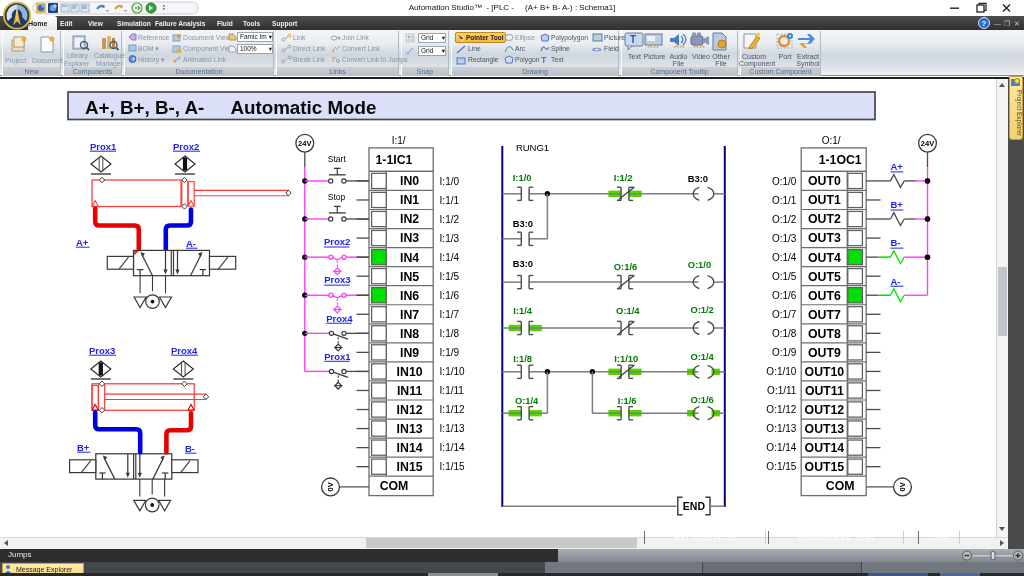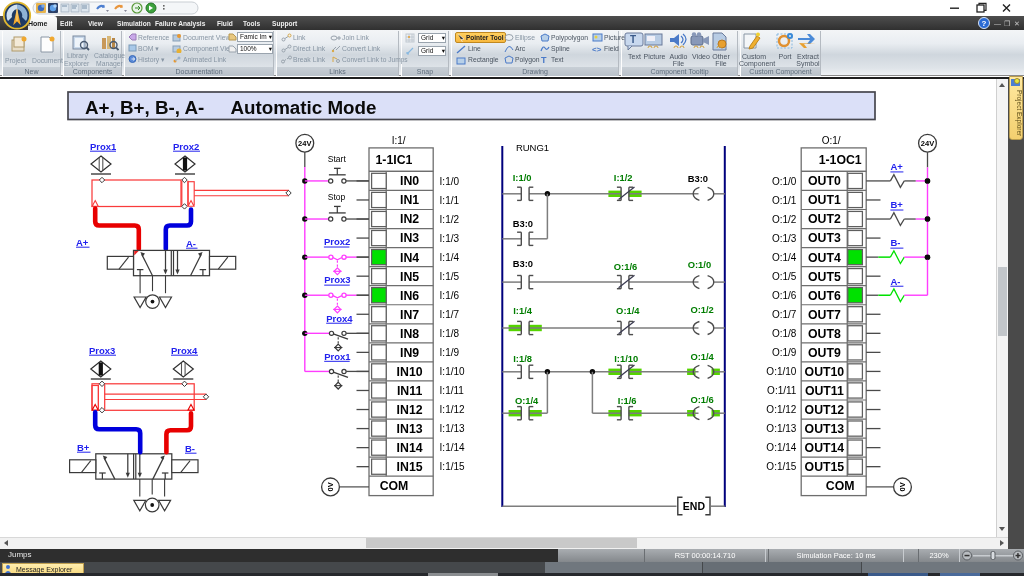--- a/index.html
+++ b/index.html
@@ -24,21 +24,21 @@
 #vscroll{left:996px;top:79px;width:12px;height:458px;background:#f4f4f4;border-left:1px solid #d0d0d0;}
 #vthumb{left:998px;top:267px;width:9px;height:69px;background:#c2c6ca;}
 #rpanel{left:1008px;top:79px;width:16px;height:470px;background:#4a4a4a;}
 #petab{left:1009px;top:76px;width:14px;height:64px;background:linear-gradient(#ffe9a0,#f3cf6f);border:1px solid #b79b4f;border-radius:0 0 3px 3px;}
 #petext{left:1010px;top:90px;width:13px;height:50px;color:#5a4a16;font-size:6.5px;letter-spacing:0;writing-mode:vertical-rl;text-align:left;}
 
 #hscroll{left:0;top:537px;width:1008px;height:12px;background:#f1f1f1;border-top:1px solid #d8d8d8;}
 #hthumb{left:366px;top:538px;width:271px;height:10px;background:#c9c9c9;}
 #statusbar{left:0;top:549px;width:1024px;height:13px;background:#2e2e2e;}
 #statusright{left:558px;top:549px;width:466px;height:13px;background:linear-gradient(#a9adb1,#84888c);}
-.sseg{position:absolute;top:549px;height:13px;line-height:13px;color:#fff;font-size:7.5px;text-align:center;border-left:1px solid #6a6e72;border-right:1px solid #c8ccd0;}
+.sseg{position:absolute;top:531px;height:13px;line-height:13px;color:#fff;font-size:7.5px;text-align:center;border-left:1px solid #6a6e72;border-right:1px solid #c8ccd0;}
 #taskbar{left:0;top:562px;width:1024px;height:14px;background:#45484b;}
 #msgexp{left:2px;top:563px;width:82px;height:12px;background:linear-gradient(#ffeeb0,#f7d97f);border:1px solid #c0a050;font-size:7px;line-height:11px;color:#222;padding-left:13px;}
 </style></head>
 <body>
 <div id="app">
 
 <svg id="canvas" class="abs" style="left:0;top:0;" width="1024" height="576" viewBox="0 0 1024 576">
 <rect x="0" y="76" width="1024" height="474" fill="#ffffff"></rect>
 
 <rect x="68" y="92" width="807" height="27.5" stroke="#46464e" stroke-width="1.7" fill="#dbe0f8"></rect>
@@ -574,20 +574,21 @@
 <text x="690.4" y="313.2" font-size="9.4" fill="#007d00" font-weight="bold">O:1/2</text>
 <text x="513.2" y="361.8" font-size="9.4" fill="#007d00" font-weight="bold">I:1/8</text>
 <text x="614.2" y="361.8" font-size="9.4" fill="#007d00" font-weight="bold">I:1/10</text>
 <text x="690.4" y="360.1" font-size="9.4" fill="#007d00" font-weight="bold">O:1/4</text>
 <text x="514.9" y="404.0" font-size="9.4" fill="#007d00" font-weight="bold">O:1/4</text>
 <text x="617.8" y="404.0" font-size="9.4" fill="#007d00" font-weight="bold">I:1/6</text>
 <text x="690.4" y="402.6" font-size="9.4" fill="#007d00" font-weight="bold">O:1/6</text>
 </svg>
 
 <div id="titlebar" class="abs"></div>
+<div id="titletext" class="abs">Automation Studio™&nbsp; - [PLC - &nbsp;&nbsp;&nbsp;&nbsp;(A+ B+ B- A-) : Schema1]</div>
 <svg class="abs" style="left:948px;top:0px;" width="76" height="16">
 <rect x="2" y="7.5" width="9" height="1.4" fill="#222"></rect>
 <rect x="29" y="5" width="7" height="7" fill="none" stroke="#222" stroke-width="1.3"></rect>
       <path d="M31,5 v-1.6 h7 v7 h-2" stroke="#222" stroke-width="1.2" fill="none"></path>
 <path d="M55,4.5 l7,7 m0,-7 l-7,7" stroke="#222" stroke-width="1.4"></path>
 </svg>
 <div id="menubar" class="abs"></div>
 <div id="hometab" class="abs mtab"><span style="font-size:7px;">Home</span></div>
 <div class="mtab" style="left:60px;top:16px;">Edit</div>
 <div class="mtab" style="left:88px;top:16px;">View</div>

